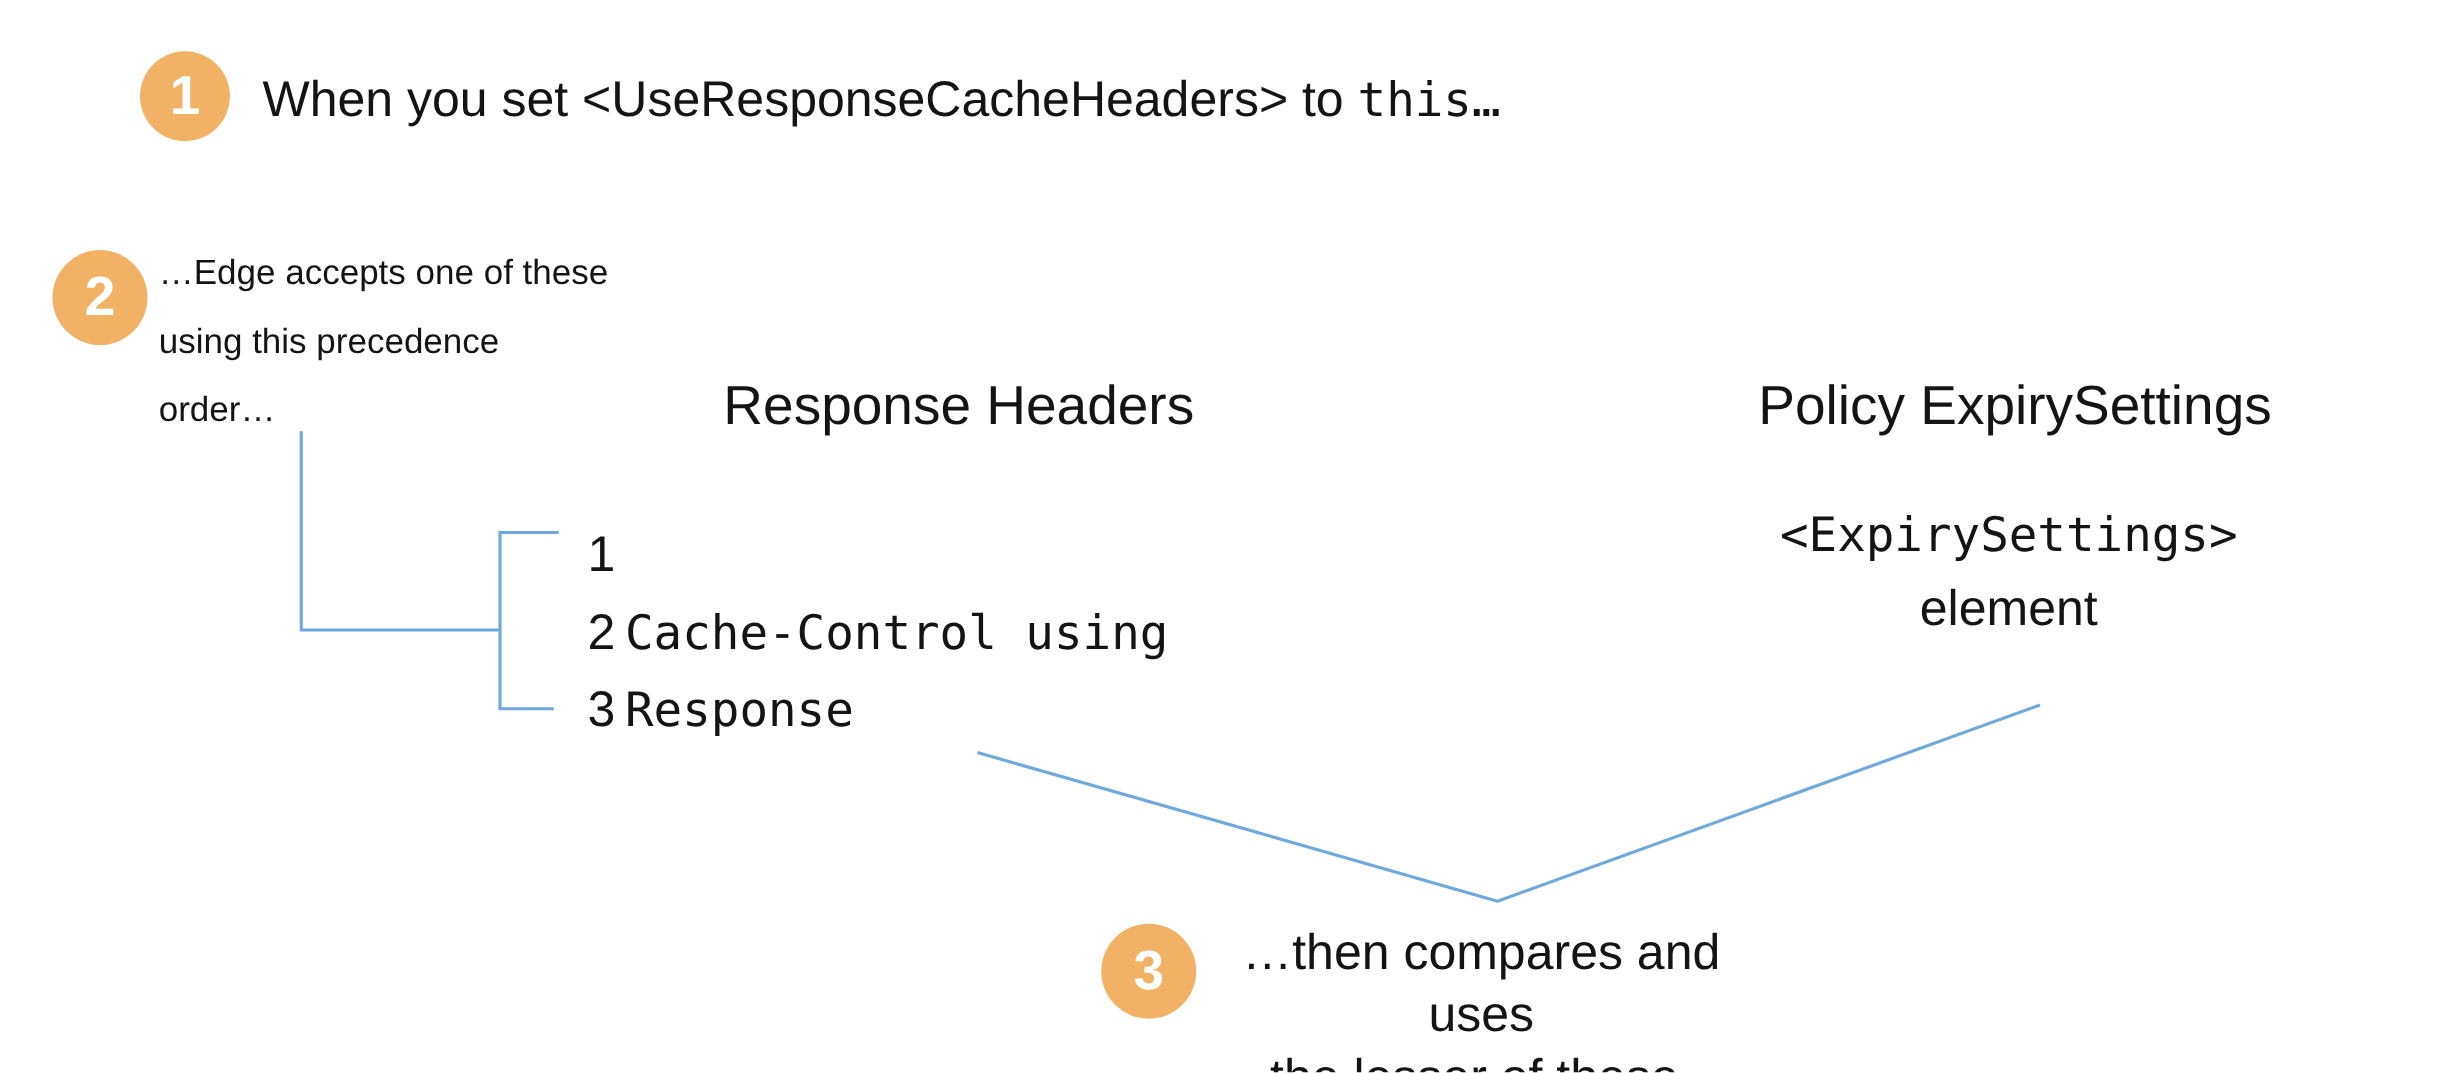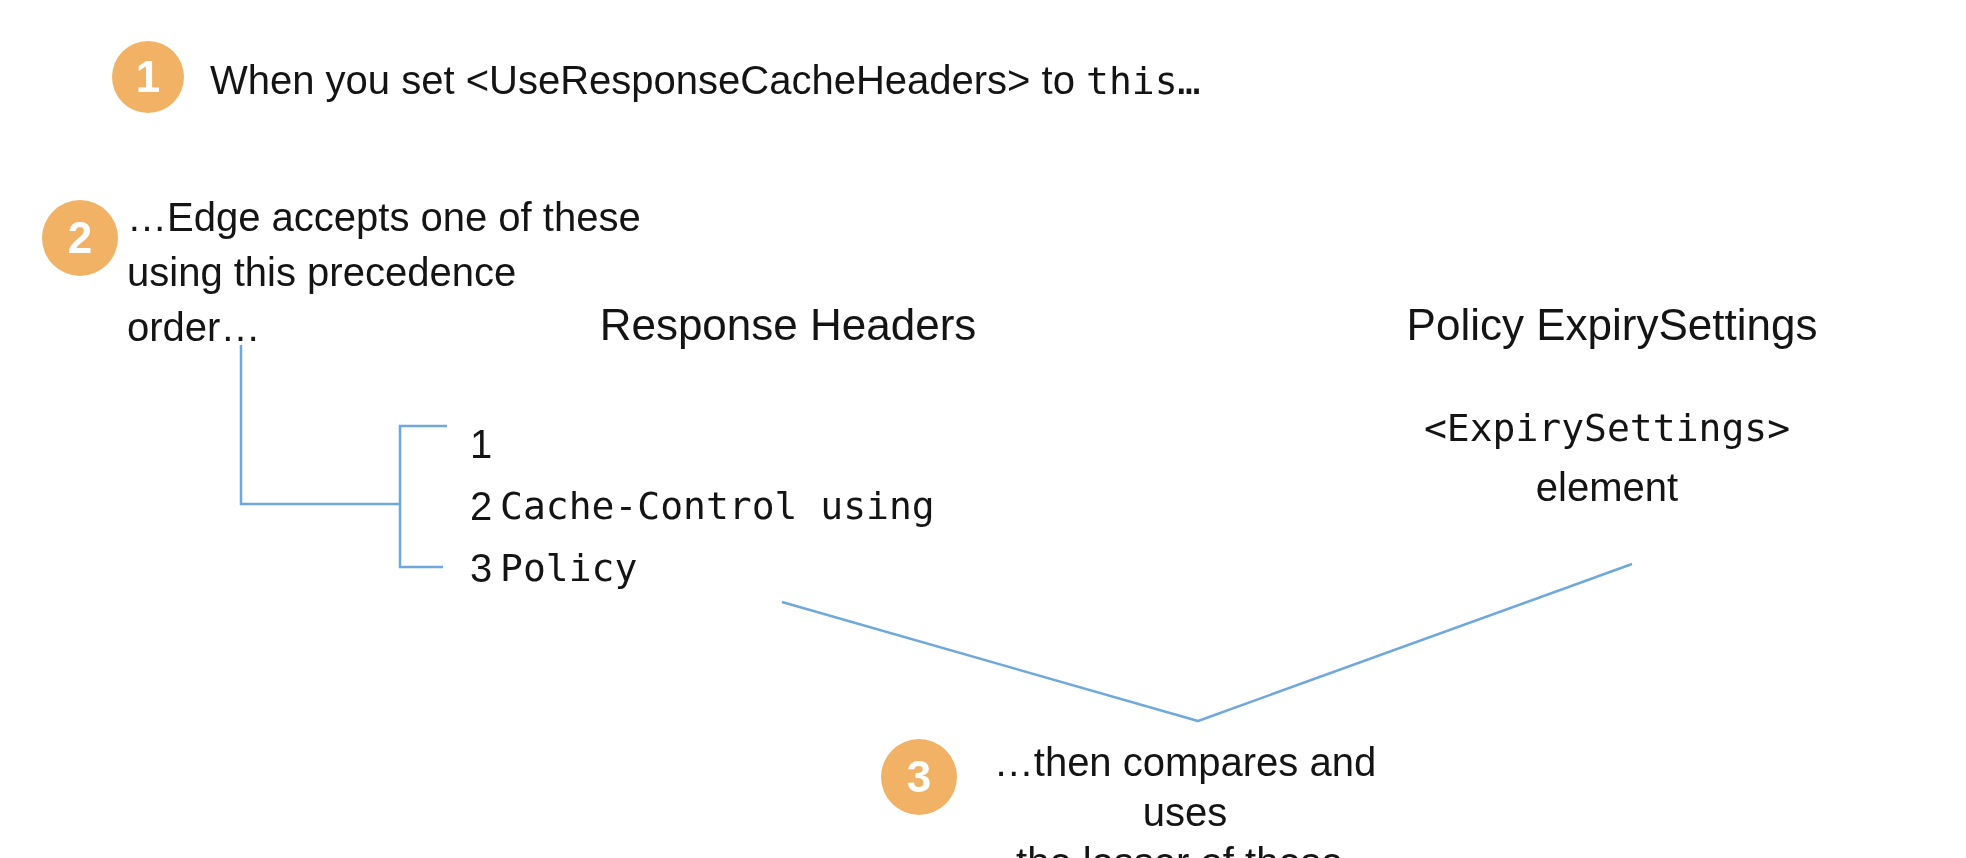--- a/index.html
+++ b/index.html
@@ -27,29 +27,29 @@
   .step1-text{
     position:absolute;left:210px;top:52px;
     font-size:40px;line-height:56px;white-space:nowrap;
   }
   .code{
     font-family:"DejaVu Sans Mono","Liberation Mono",monospace;
     font-size:38px;
   }
   .step2-text{
     position:absolute;left:127px;top:190px;
-    font-size:40px;line-height:55px;
+    font-size:28px;line-height:55px;
     white-space:pre-line;
   }
   .col-heading{
     position:absolute;top:300px;
     font-size:44px;line-height:50px;
     text-align:center;white-space:nowrap;
   }
-  .heading-response{left:563px;width:450px;}
+  .heading-response{left:542px;width:450px;}
   .heading-policy{left:1387px;width:450px;}
   .precedence-list{
     position:absolute;left:470px;top:413px;
   }
   .precedence-row{
     display:flex;align-items:center;height:62px;white-space:nowrap;
   }
   .precedence-rank{
     font-size:40px;width:30px;flex:0 0 30px;
   }
@@ -105,21 +105,21 @@
   <div class="precedence-list">
     <div class="precedence-row">
       <span class="precedence-rank">1</span>
     </div>
     <div class="precedence-row">
       <span class="precedence-rank">2</span>
       <span class="precedence-value">Cache-Control using</span>
     </div>
     <div class="precedence-row">
       <span class="precedence-rank">3</span>
-      <span class="precedence-value">Policy</span>
+      <span class="precedence-value">Response</span>
     </div>
   </div>
 
   <div class="expiry-block">
     <div class="expiry-code">&lt;ExpirySettings&gt;</div>
     <div class="expiry-label">element</div>
   </div>
 
   <div class="badge badge-3" style="background: rgb(241, 178, 102); color: rgb(255, 255, 255);">
     <span>3</span>

